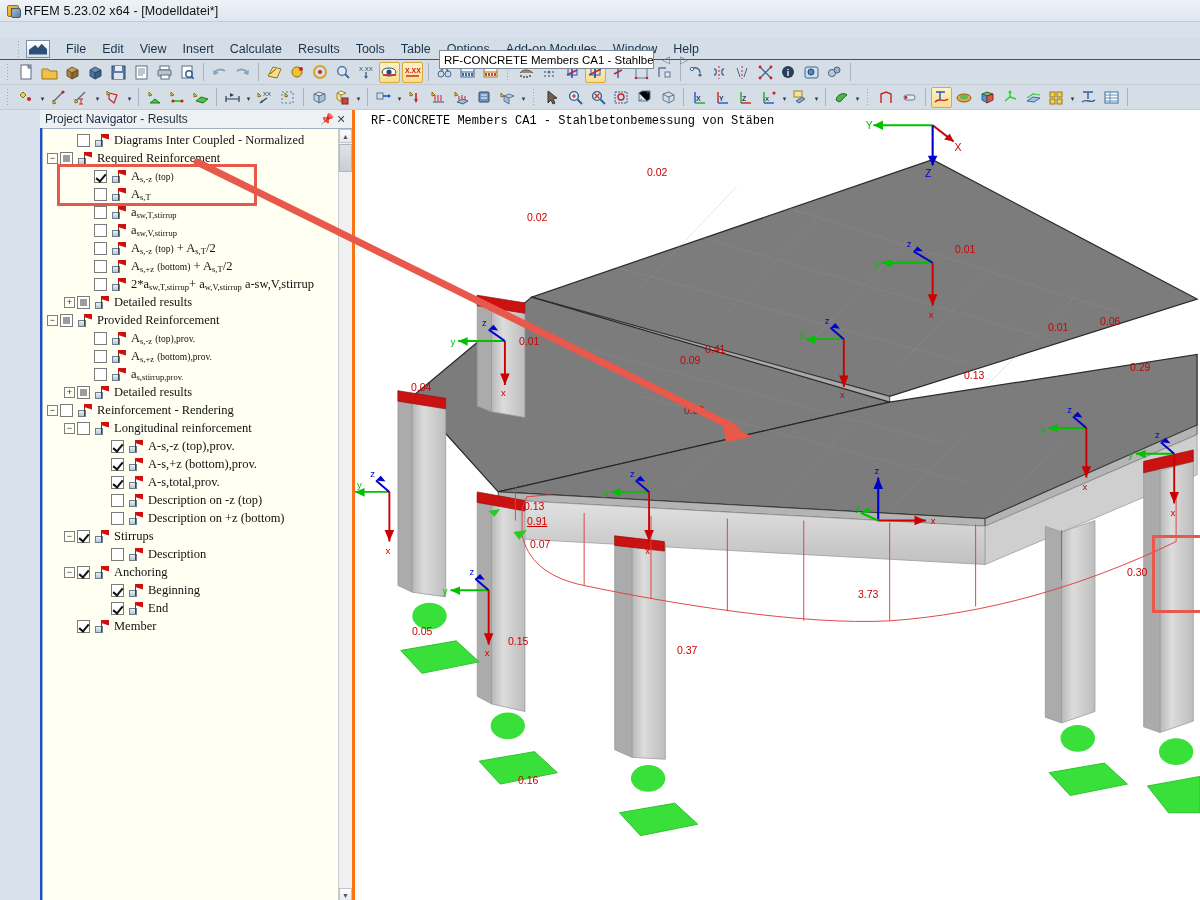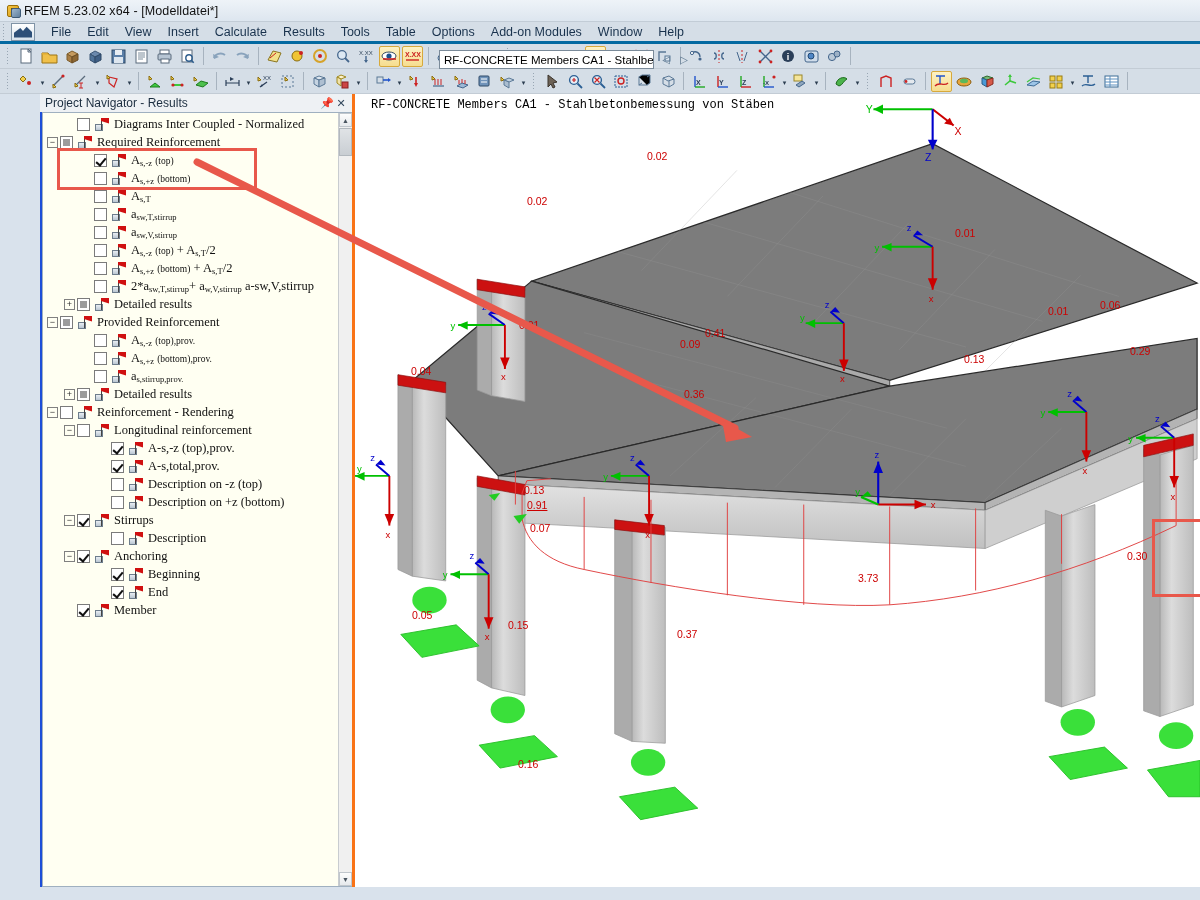--- a/index.html
+++ b/index.html
@@ -32,22 +32,23 @@
   #titlebar .appicon .sq2 {
     position:absolute; left:5px; top:5px; width:10px; height:10px;
     background:linear-gradient(135deg,#9fb8cf,#5f7f9e);
     border:1px solid #3e5b77; border-radius:2px;
   }
   #titlebar .ttl { font-size:12.5px; color:#111; letter-spacing:.1px;}
 
   
   #menubar {
     height:22px; width:1200px; background:#d5dee7;
-    display:flex; align-items:center; padding-left:1px;
-    border-bottom:3px solid #0369a1;
+    display:flex; align-items:center; padding-left:16px;
+    border-bottom:1px solid #0369a1;
+    margin-top:16px;
   }
   #menubar .grip { width:8px;height:16px;margin-right:2px;
     background-image: radial-gradient(#9aa7b4 40%, transparent 41%);
     background-size:3px 3px; background-position:1px 2px; background-repeat: repeat-y;}
   #menubar .mlogo{
     width:24px;height:18px;margin-right:8px;position:relative;
     background:linear-gradient(#ffffff,#d7e2ec);
     border:1px solid #7f93a6;
   }
   #menubar .mlogo:before{
@@ -831,31 +832,20 @@
           </div>
           <div class="trow">
             <span class="ind" style="width: 38px;"></span>
             <span class="togspace"></span>
             <span class="cb"></span>
             <span class="nicon">
               <span class="base"></span>
               <span class="pole"></span>
               <span class="flag"></span>
             </span>
-            <span class="lbl">A<sub>s,+z</sub> <span class="sm">(bottom)</span></span>
-          </div>
-          <div class="trow">
-            <span class="ind" style="width: 38px;"></span>
-            <span class="togspace"></span>
-            <span class="cb"></span>
-            <span class="nicon">
-              <span class="base"></span>
-              <span class="pole"></span>
-              <span class="flag"></span>
-            </span>
             <span class="lbl">A<sub>s,T</sub></span>
           </div>
           <div class="trow">
             <span class="ind" style="width: 38px;"></span>
             <span class="togspace"></span>
             <span class="cb"></span>
             <span class="nicon">
               <span class="base"></span>
               <span class="pole"></span>
               <span class="flag"></span>
@@ -997,20 +987,31 @@
           <div class="trow">
             <span class="ind" style="width: 55px;"></span>
             <span class="togspace"></span>
             <span class="cb checked"></span>
             <span class="nicon">
               <span class="base"></span>
               <span class="pole"></span>
               <span class="flag"></span>
             </span>
             <span class="lbl">A-s,-z (top),prov.</span>
+          </div>
+          <div class="trow">
+            <span class="ind" style="width: 55px;"></span>
+            <span class="togspace"></span>
+            <span class="cb checked"></span>
+            <span class="nicon">
+              <span class="base"></span>
+              <span class="pole"></span>
+              <span class="flag"></span>
+            </span>
+            <span class="lbl">A-s,+z (bottom),prov.</span>
           </div>
           <div class="trow">
             <span class="ind" style="width: 55px;"></span>
             <span class="togspace"></span>
             <span class="cb checked"></span>
             <span class="nicon">
               <span class="base"></span>
               <span class="pole"></span>
               <span class="flag"></span>
             </span>

